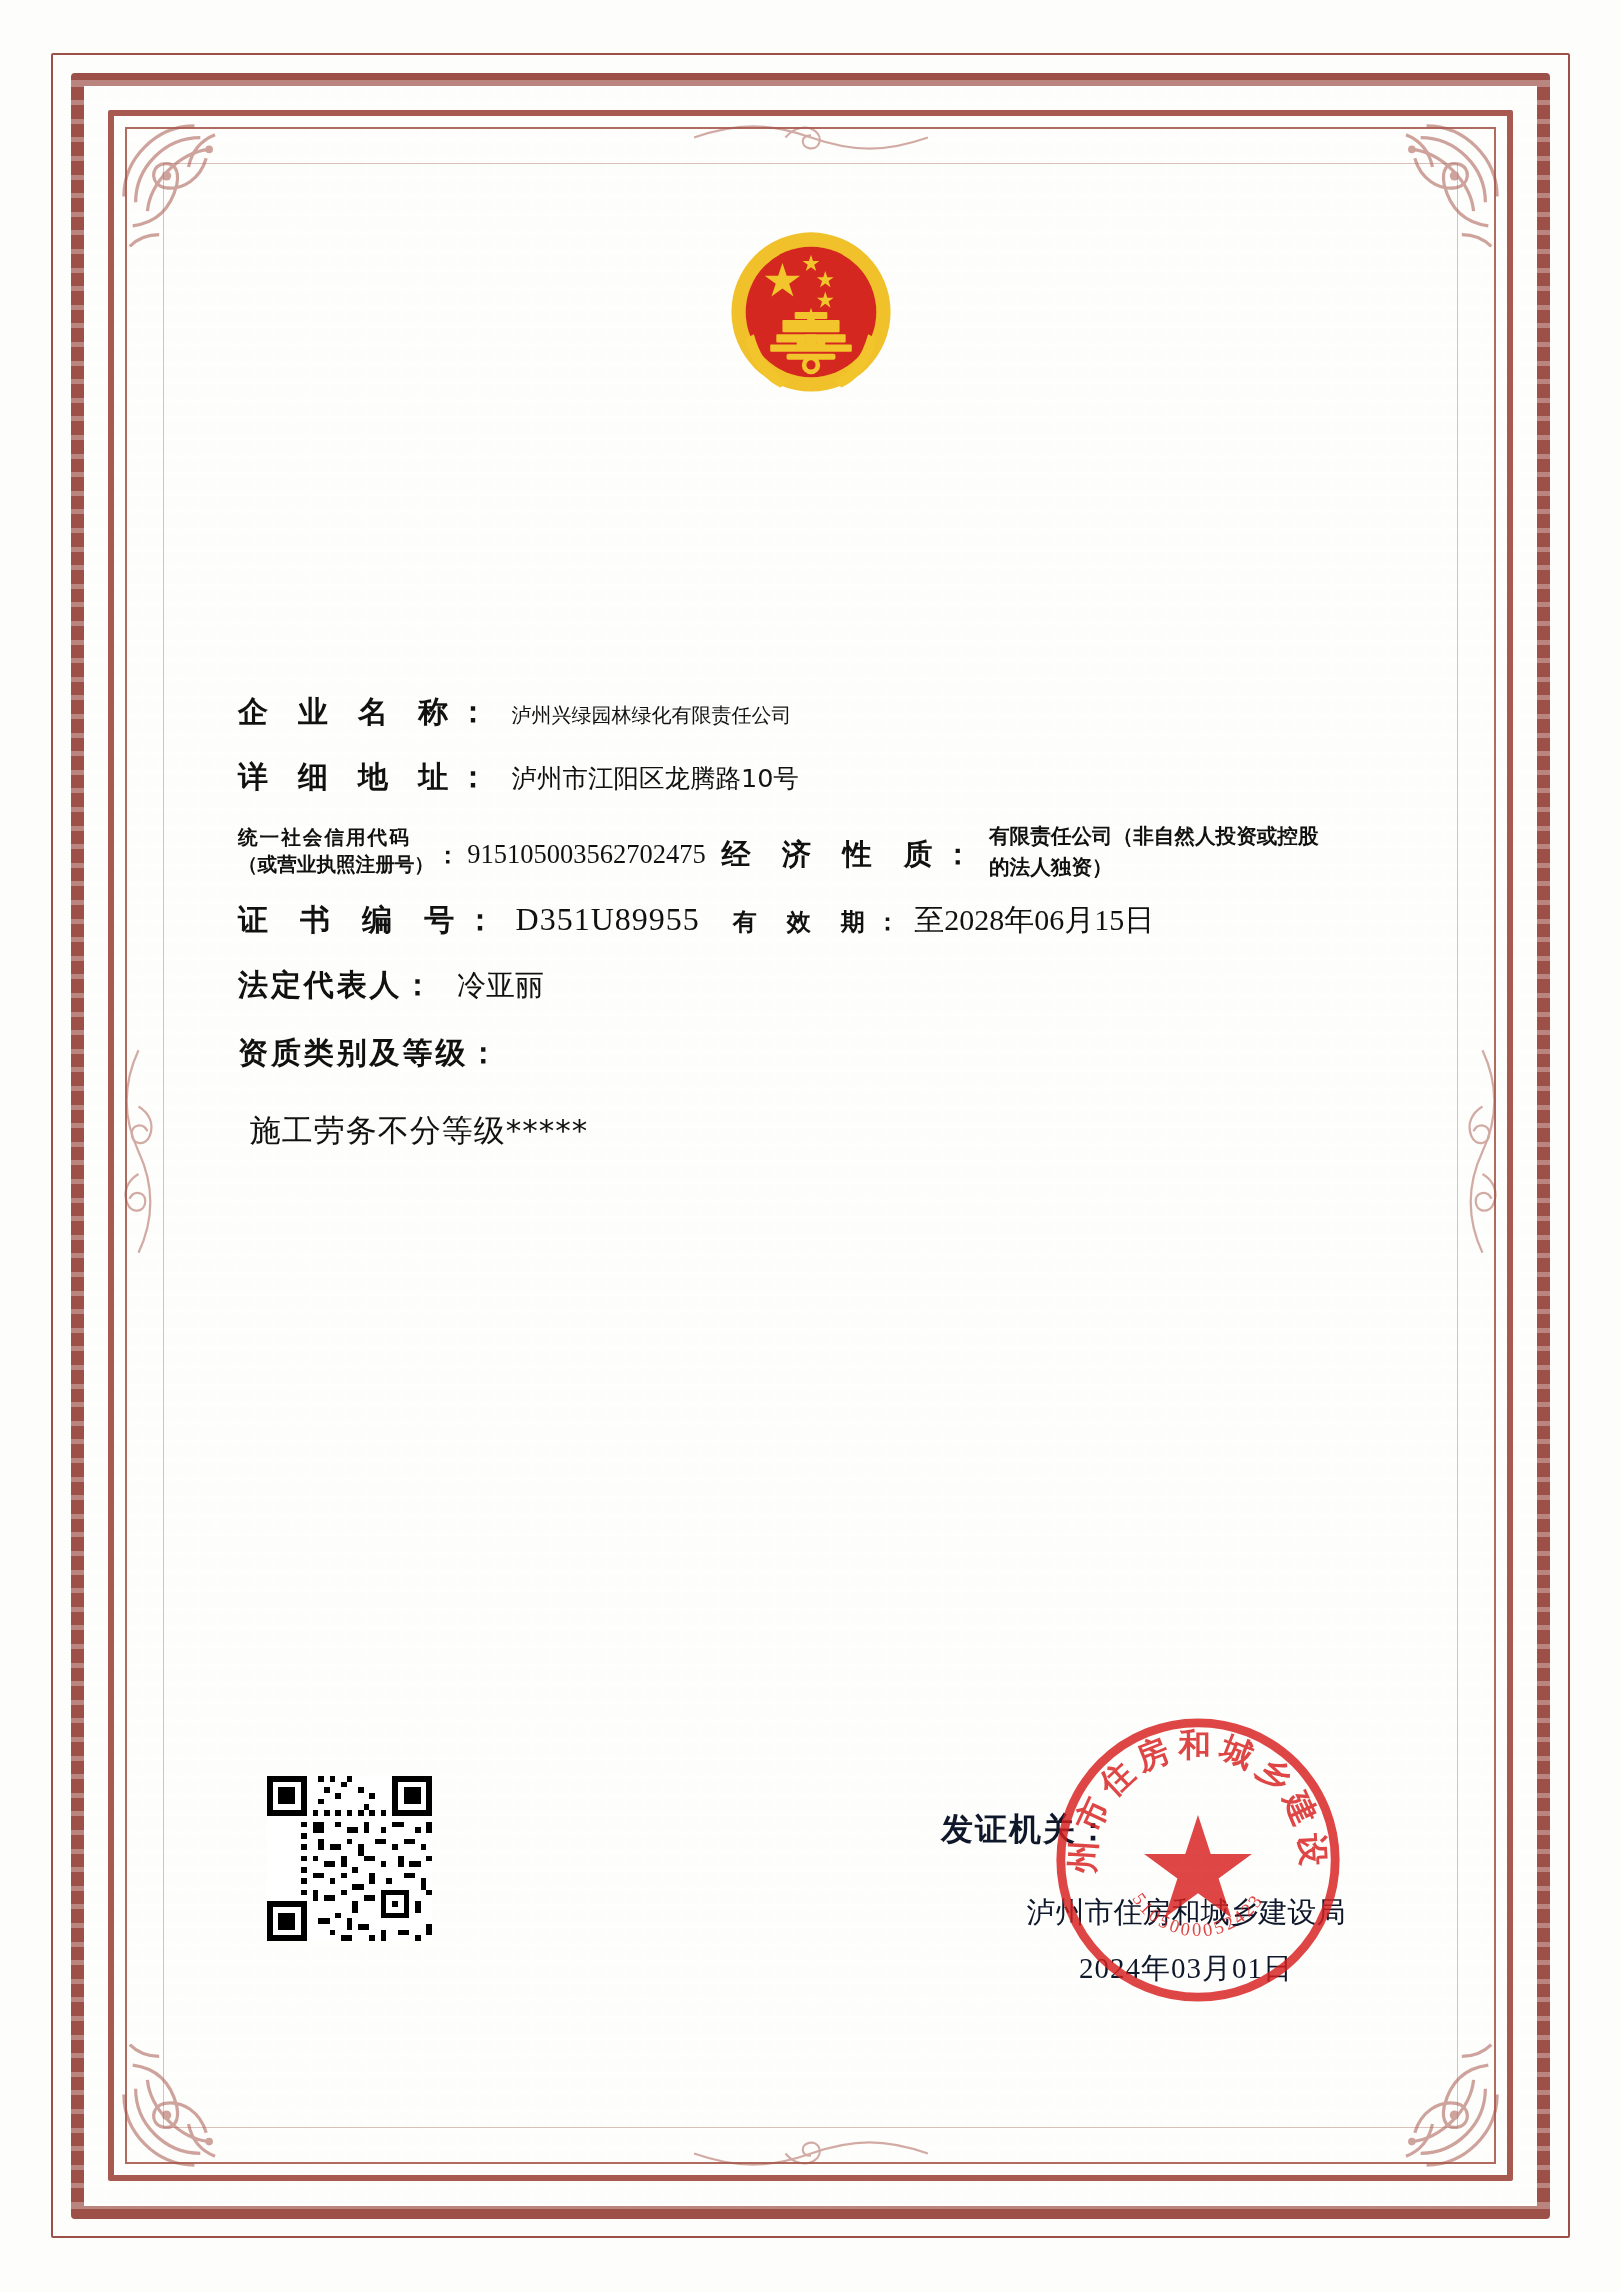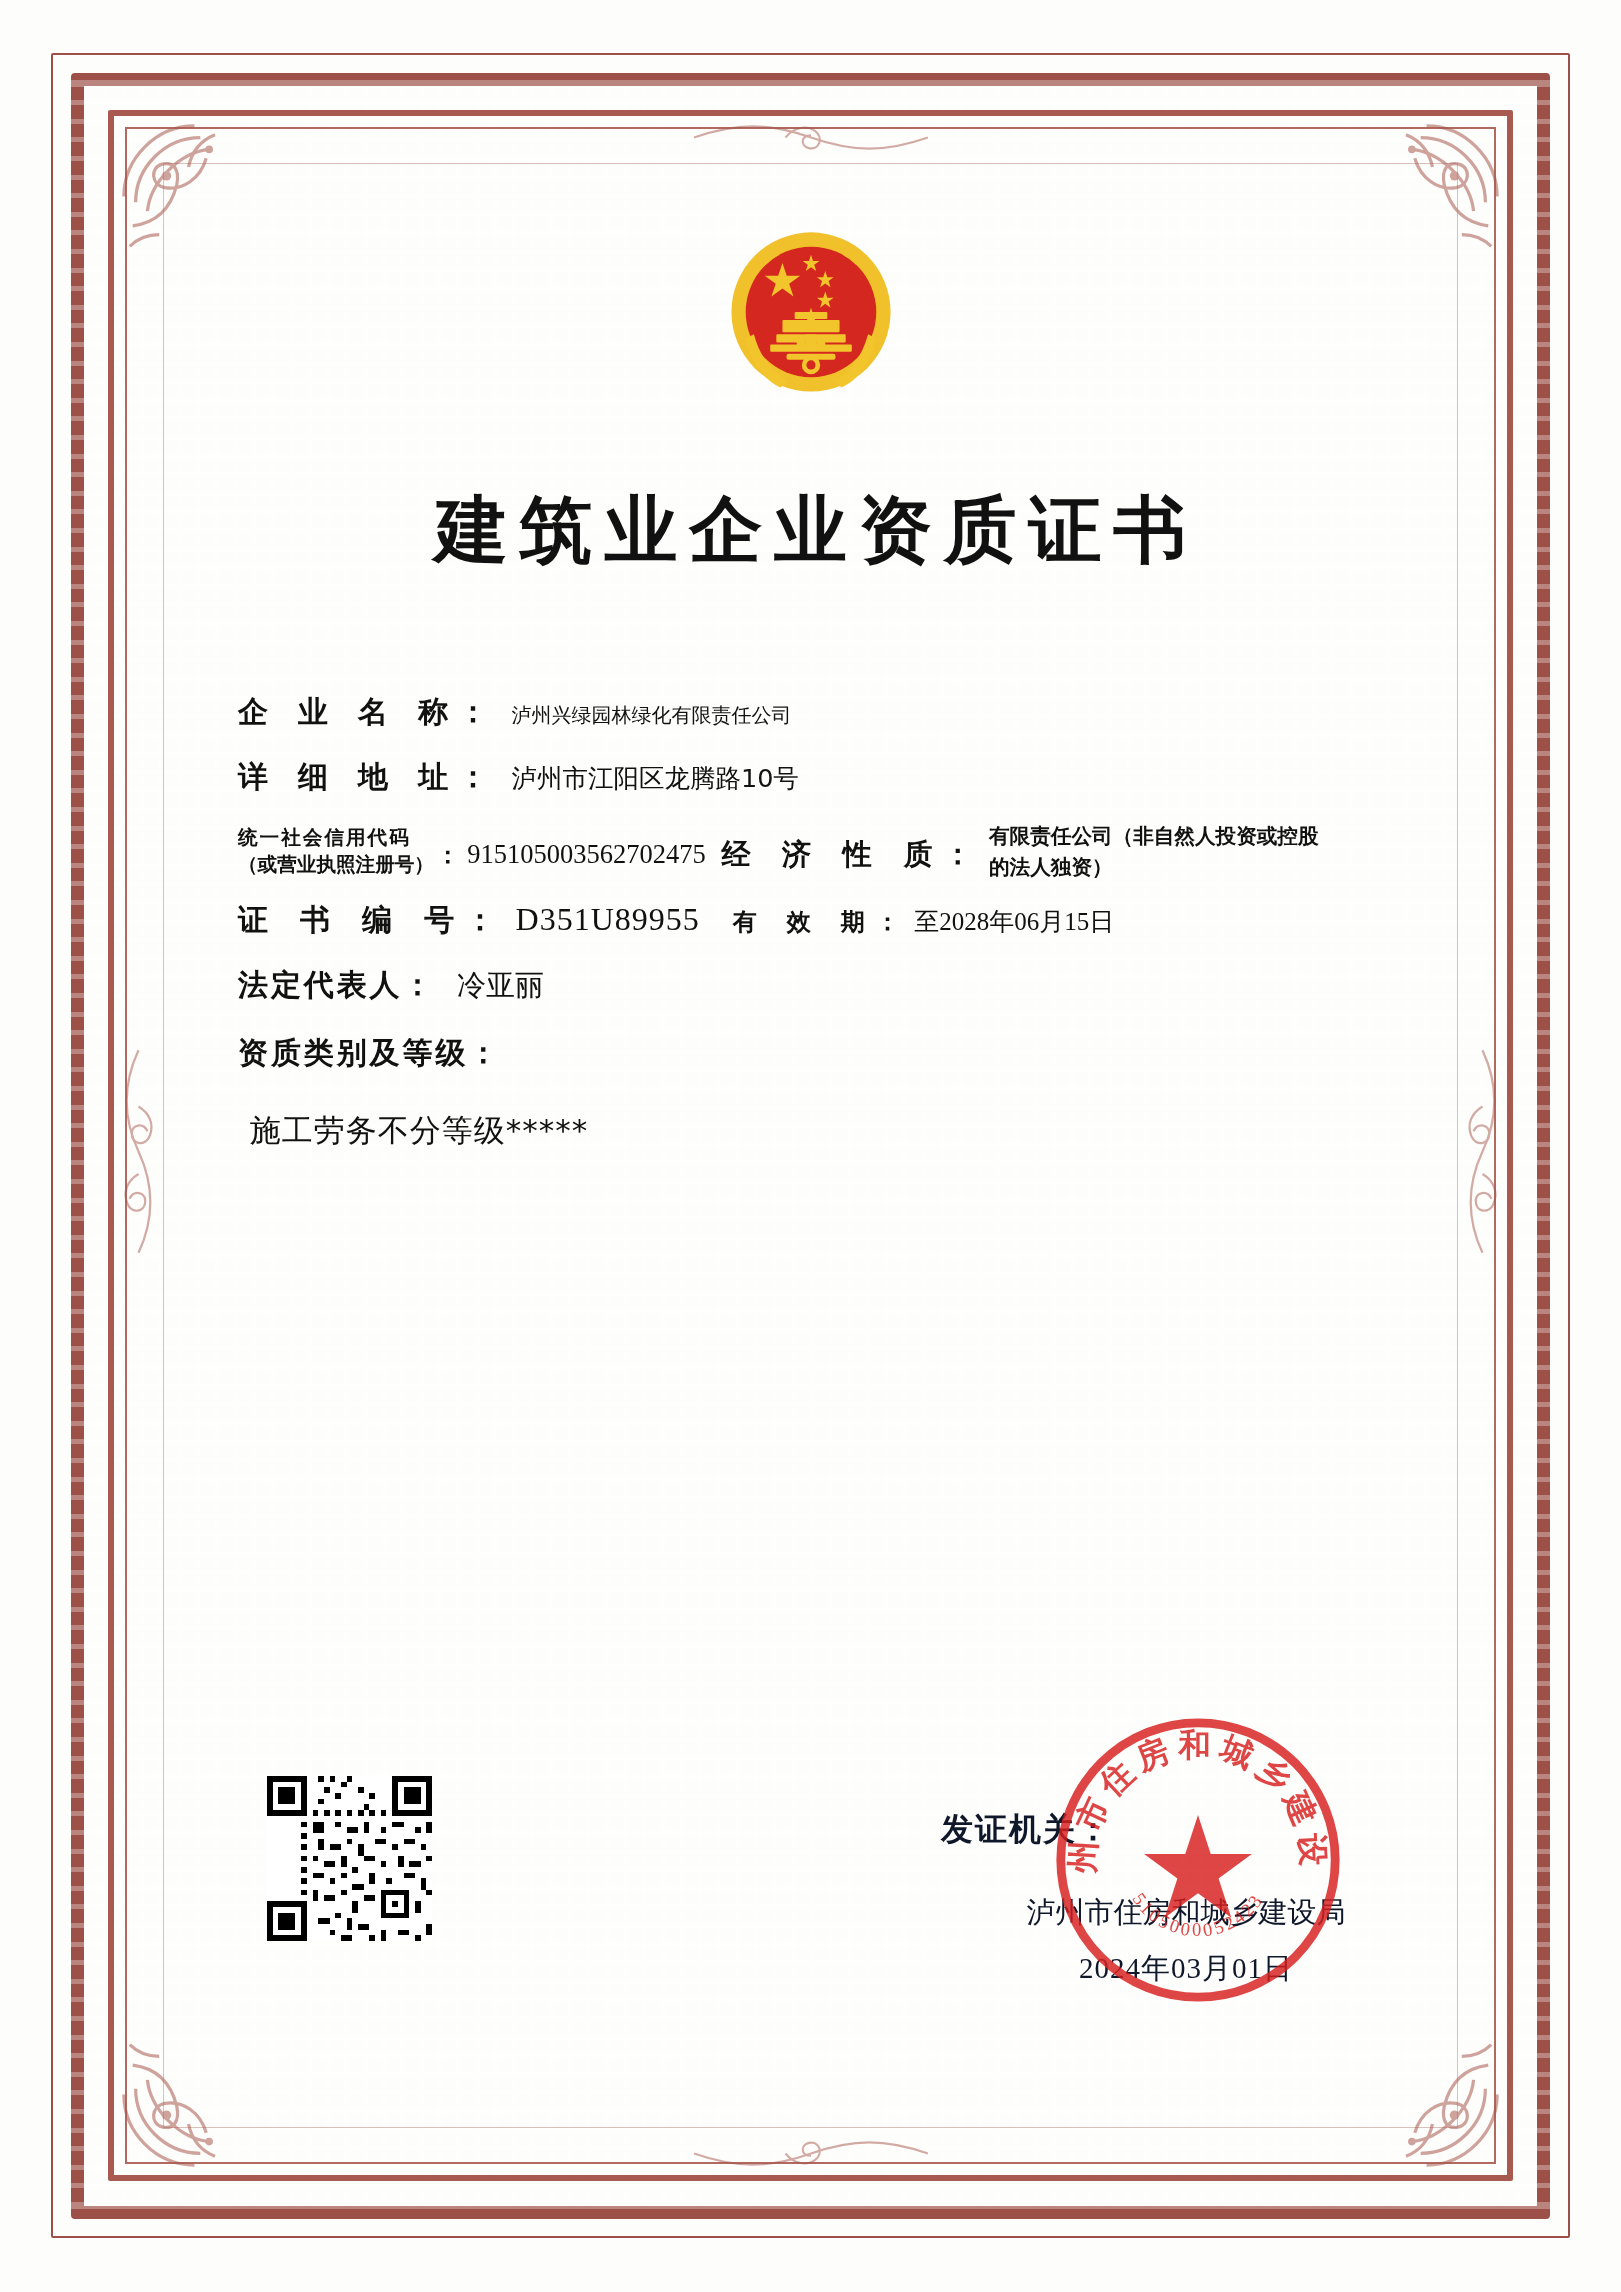--- a/index.html
+++ b/index.html
@@ -235,21 +235,21 @@
   .row-cert .lbl2 {
     font-family: "DejaVu Sans", "Liberation Sans", sans-serif;
     font-weight: bold;
     font-size: 24px;
     letter-spacing: 10.8px;
     margin-left: 33px;
     white-space: nowrap;
   }
   .row-cert .validity {
     font-family: "Liberation Serif", "DejaVu Serif", serif;
-    font-size: 25px;
+    font-size: 30px;
     margin-left: 3.9px;
     white-space: nowrap;
   }
 
   .row-legal .lbl { letter-spacing: 2.9px; }
   .row-legal .val { font-size: 29px; margin-left: 21.6px; }
 
   .row-qual { margin-top: 17.6px; margin-bottom: 5.9px; }
   .row-qual .lbl { letter-spacing: 2.9px; text-align: center; }
 
@@ -448,21 +448,20 @@
       <g fill="#f3c52c">
         <rect x="76" y="137" width="48" height="6" rx="2"></rect>
         <circle cx="100" cy="148" r="9"></circle>
         <path d="M44 118 C50 140 62 156 78 164 L70 170 C52 162 40 142 36 122 Z"></path>
         <path d="M156 118 C150 140 138 156 122 164 L130 170 C148 162 160 142 164 122 Z"></path>
       </g>
       <circle cx="100" cy="148" r="4.5" fill="#d4271f"></circle>
     </svg>
   </div>
 
-  <div class="title">建筑业企业资质证书</div>
 
   <div class="fields">
 
     <div class="row row-name">
       <span class="lbl">企 业 名 称：</span>
       <span class="val big">泸州兴绿园林绿化有限责任公司</span>
     </div>
 
     <div class="row row-addr">
       <span class="lbl">详 细 地 址：</span>

